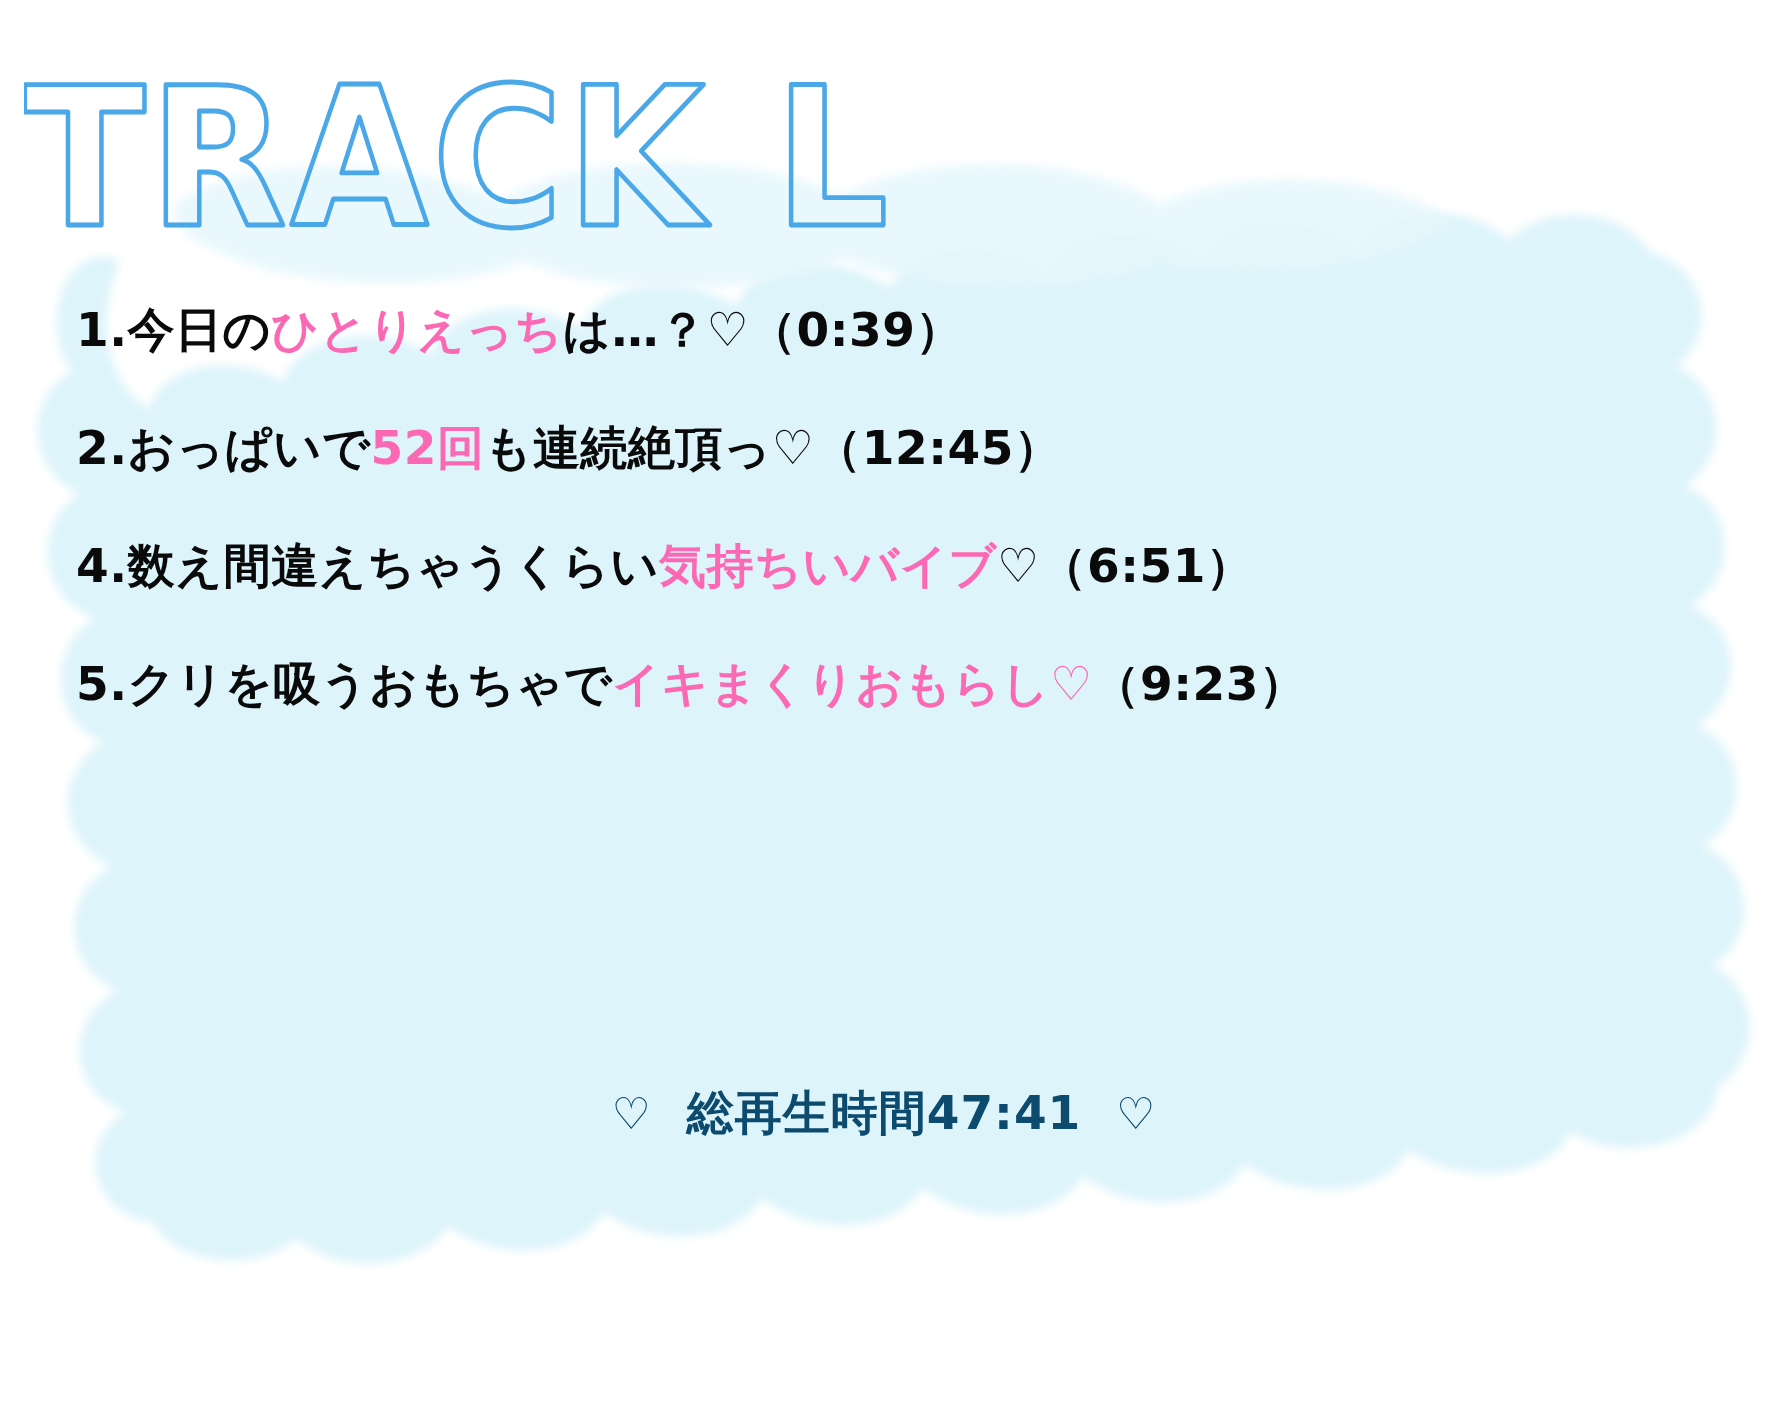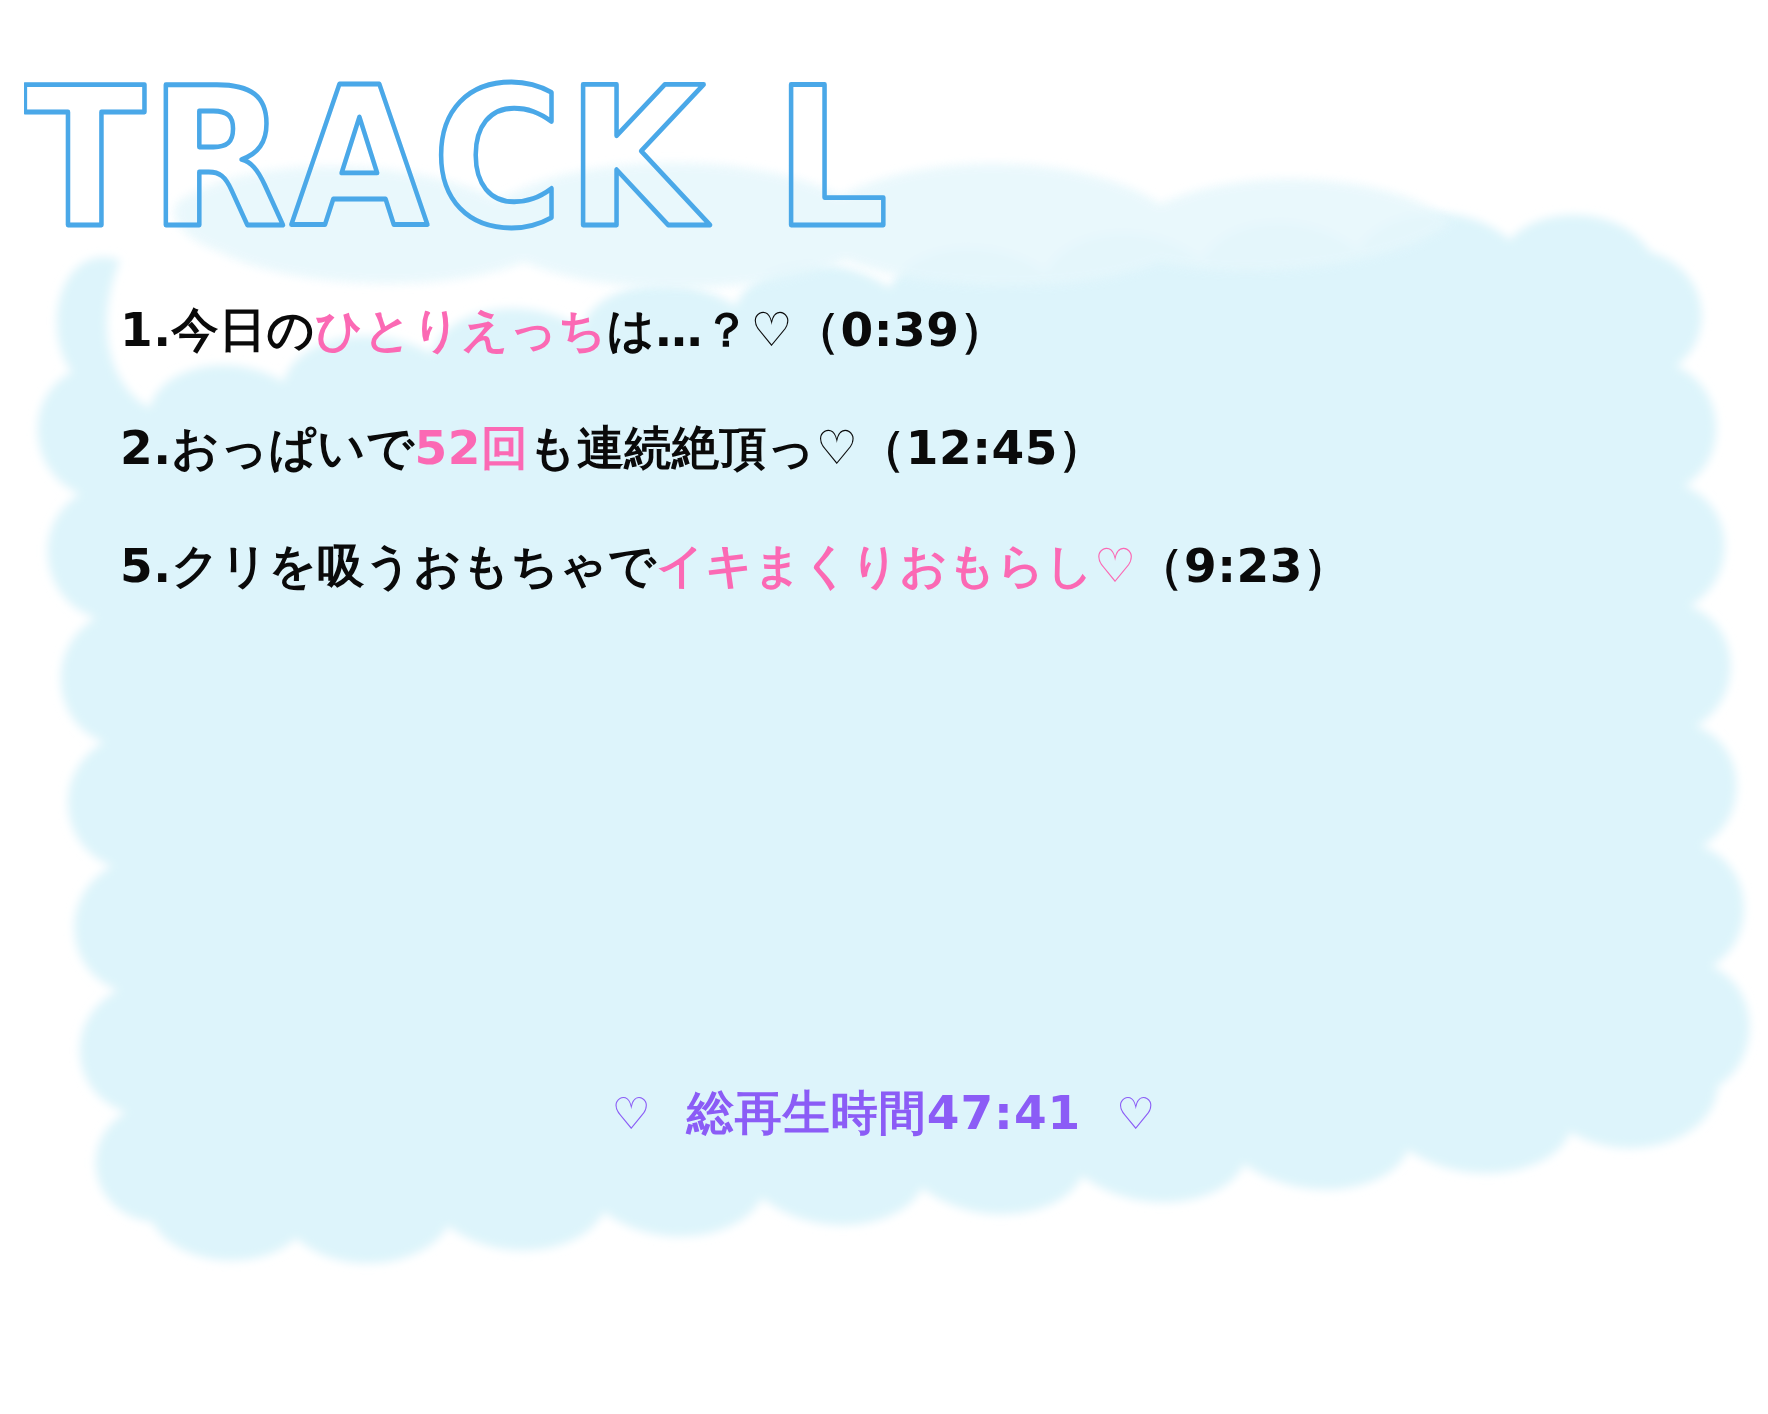--- a/index.html
+++ b/index.html
@@ -40,21 +40,21 @@
   
   #track-list {
     position: absolute;
     left: 0;
     top: 270px;
     width: 1768px;
     z-index: 2;
   }
   .track-row {
     height: 118px;
-    padding-left: 120px;
+    padding-left: 76px;
     display: flex;
     align-items: center;
     white-space: nowrap;
   }
   .track-text {
     font-family: "DejaVu Sans", "Liberation Sans", sans-serif;
     font-weight: bold;
     font-size: 47px;
     line-height: 1;
     letter-spacing: 0.5px;
@@ -70,21 +70,21 @@
     left: 0;
     top: 1082px;
     width: 1768px;
     text-align: center;
     z-index: 2;
   }
   #footer-total .total-text {
     font-family: "DejaVu Sans", "Liberation Sans", sans-serif;
     font-weight: bold;
     font-size: 47px;
-    color: #8b5cf6;
+    color: #0c4a6e;
     letter-spacing: 1px;
     text-align: center;
   }
   .heart-glyph {
     display: inline-block;
     font-size: 44px;
     vertical-align: baseline;
   }
 </style>
 </head>
@@ -171,20 +171,25 @@
       </div>
     </div>
 
     <div class="track-row">
       <div class="track-text">
         <span class="seg black">2.おっぱいで</span><span class="seg pink">52回</span><span class="seg black">も連続絶頂っ♡（12:45）</span>
       </div>
     </div>
 
 
+    <div class="track-row">
+      <div class="track-text">
+        <span class="seg black">4.数え間違えちゃうくらい</span><span class="seg pink">気持ちいバイブ</span><span class="seg black">♡（6:51）</span>
+      </div>
+    </div>
 
     <div class="track-row">
       <div class="track-text">
         <span class="seg black">5.クリを吸うおもちゃで</span><span class="seg pink">イキまくりおもらし♡</span><span class="seg black">（9:23）</span>
       </div>
     </div>
 
 
 
   </div>

